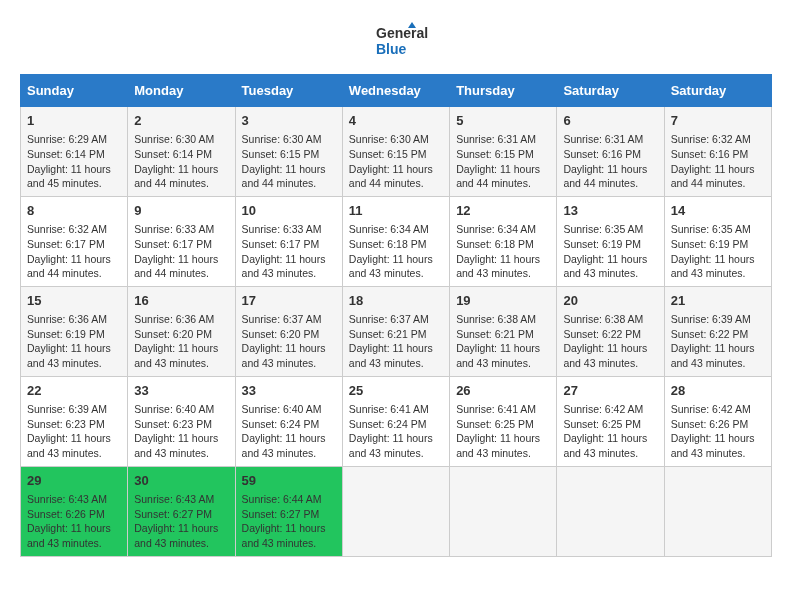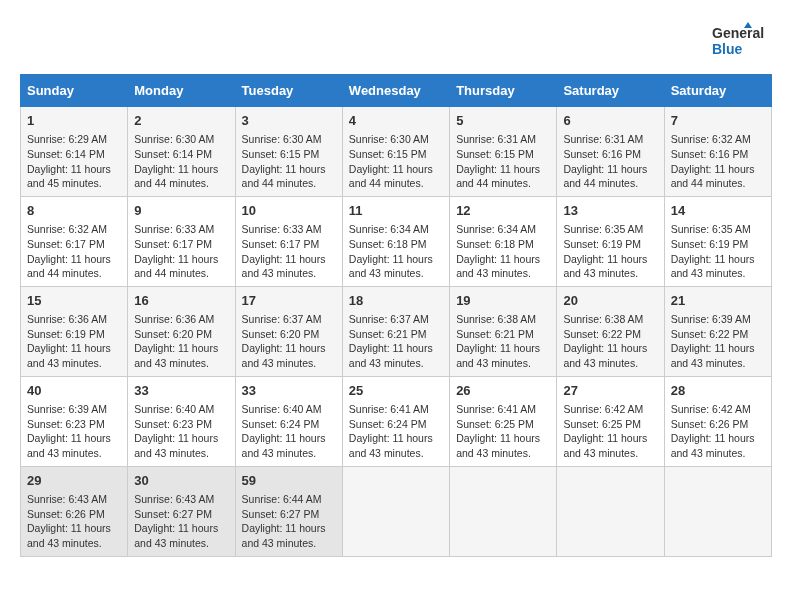--- a/index.html
+++ b/index.html
@@ -70,21 +70,21 @@
     .day-num {
       font-size: 13px;
       font-weight: bold;
       display: block;
       margin-bottom: 2px;
     }
     .empty-cell {
       background: #f5f5f5 !important;
     }
     tbody tr:last-child td {
-      background: #e5e5e5;
+      background: #22c55e;
     }
   </style>
 </head>
 <body>
 
 <div class="header">
   <div class="logo">
     <svg class="logo-icon" viewBox="0 0 40 40" xmlns="http://www.w3.org/2000/svg">
       <text x="0" y="18" font-size="14" font-weight="bold" fill="#333">General</text>
       <text x="0" y="34" font-size="14" font-weight="bold" fill="#1a6fba">Blue</text>
@@ -237,21 +237,21 @@
         </td>
         <td>
           <span class="day-num">21</span>
           <div>Sunrise: 6:39 AM</div>
           <div>Sunset: 6:22 PM</div>
           <div>Daylight: 11 hours and 43 minutes.</div>
         </td>
       </tr>
       <tr>
         <td>
-          <span class="day-num">40</span>
+          <span class="day-num">22</span>
           <div>Sunrise: 6:39 AM</div>
           <div>Sunset: 6:23 PM</div>
           <div>Daylight: 11 hours and 43 minutes.</div>
         </td>
         <td>
           <span class="day-num">33</span>
           <div>Sunrise: 6:40 AM</div>
           <div>Sunset: 6:23 PM</div>
           <div>Daylight: 11 hours and 43 minutes.</div>
         </td>
@@ -309,21 +309,21 @@
         <td class="empty-cell"></td>
         <td class="empty-cell"></td>
         <td class="empty-cell"></td>
       </tr>
     </tbody>
 </table>
 
 <style>
   .header {
     display: flex;
-    justify-content: flex-end;
+    justify-content: center;
     align-items: center;
     margin-bottom: 14px;
   }
   .logo {
     display: flex;
     flex-direction: column;
     align-items: flex-start;
   }
   .logo-icon {
     width: 80px;

